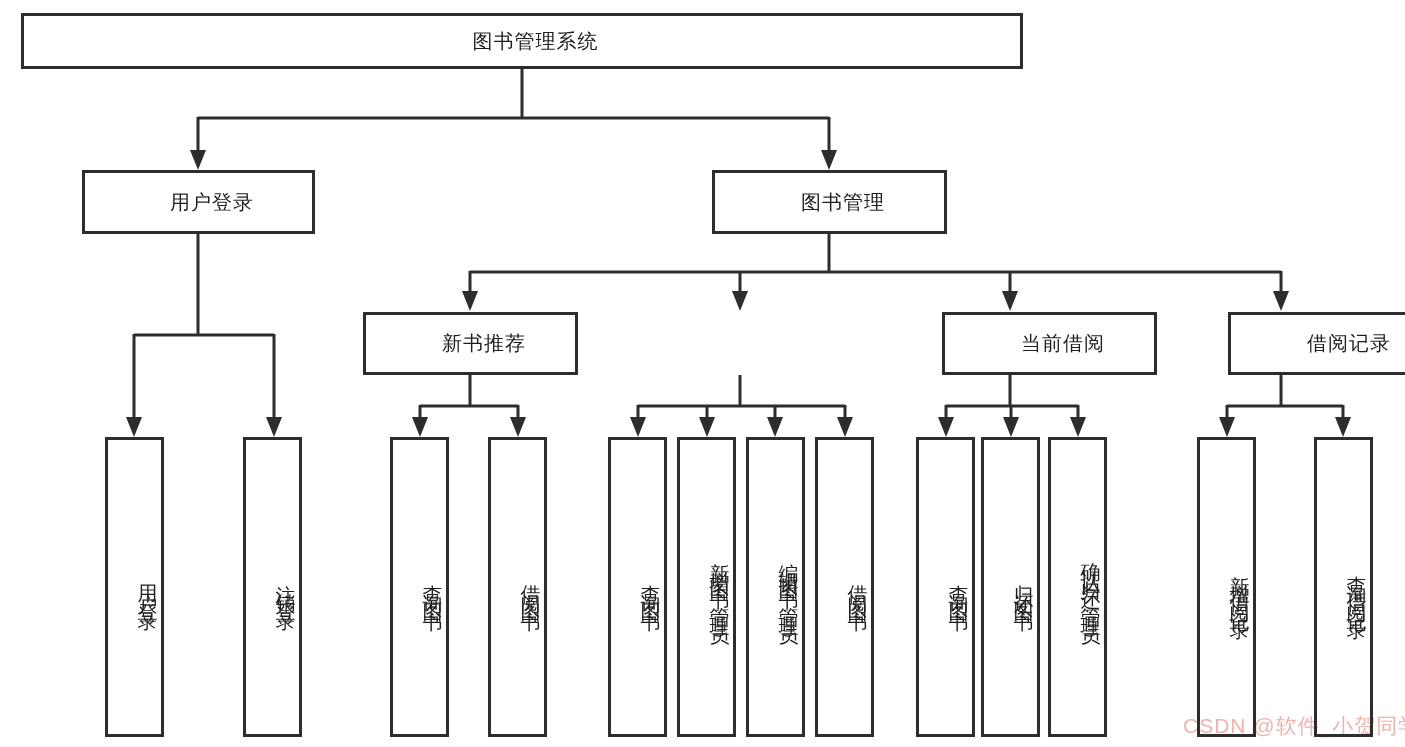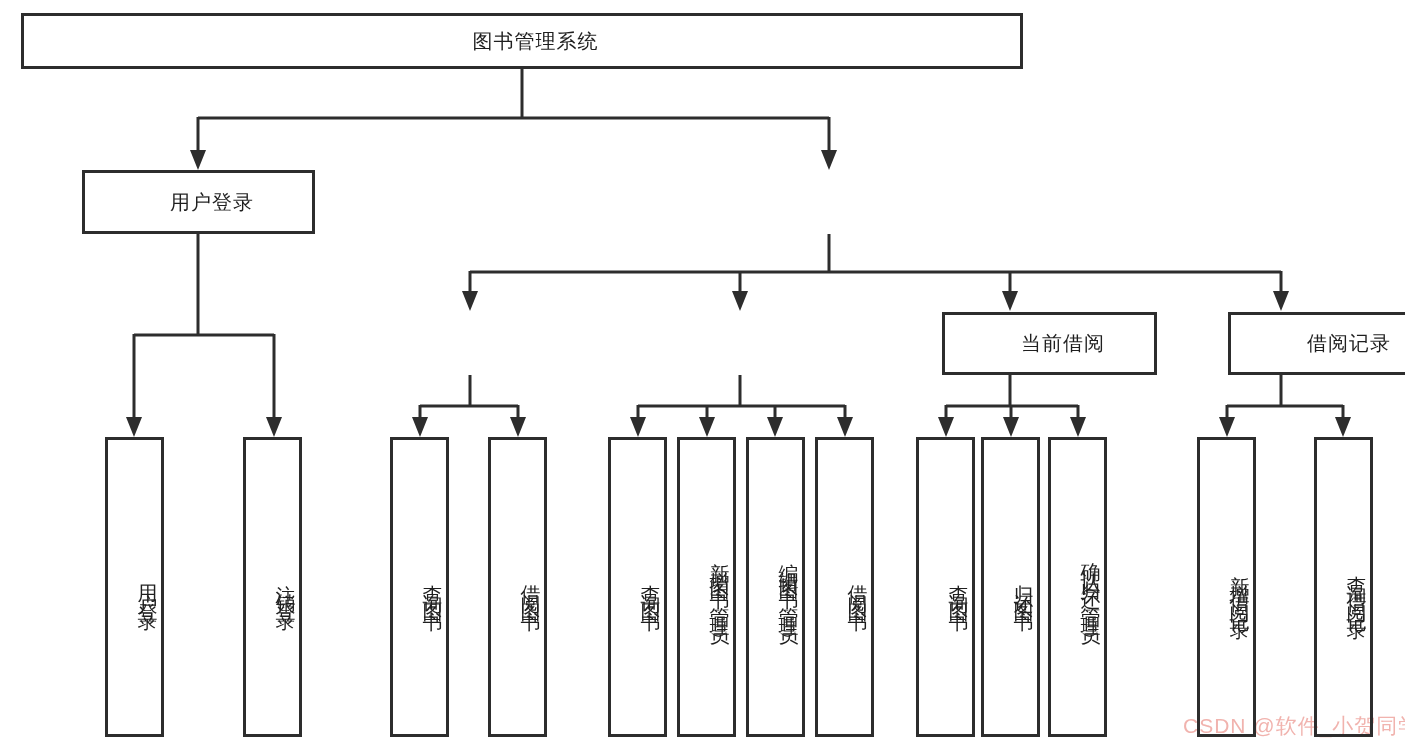--- a/index.html
+++ b/index.html
@@ -164,21 +164,27 @@
     </g>
   </svg>
 
   <div class="box n-root">
     <span>图书管理系统</span>
   </div>
 
   <div class="box n-login">
     <span>用户登录</span>
   </div>
-
+  <div class="box n-mgmt">
+    <span>图书管理</span>
+  </div>
+
+  <div class="box lv3 n-rec">
+    <span>新书推荐</span>
+  </div>
   <div class="box lv3 n-cur">
     <span>当前借阅</span>
   </div>
   <div class="box lv3 n-hist">
     <span>借阅记录</span>
   </div>
 
   <div class="box leaf lf-0">
     <span>用户登录</span>
   </div>

